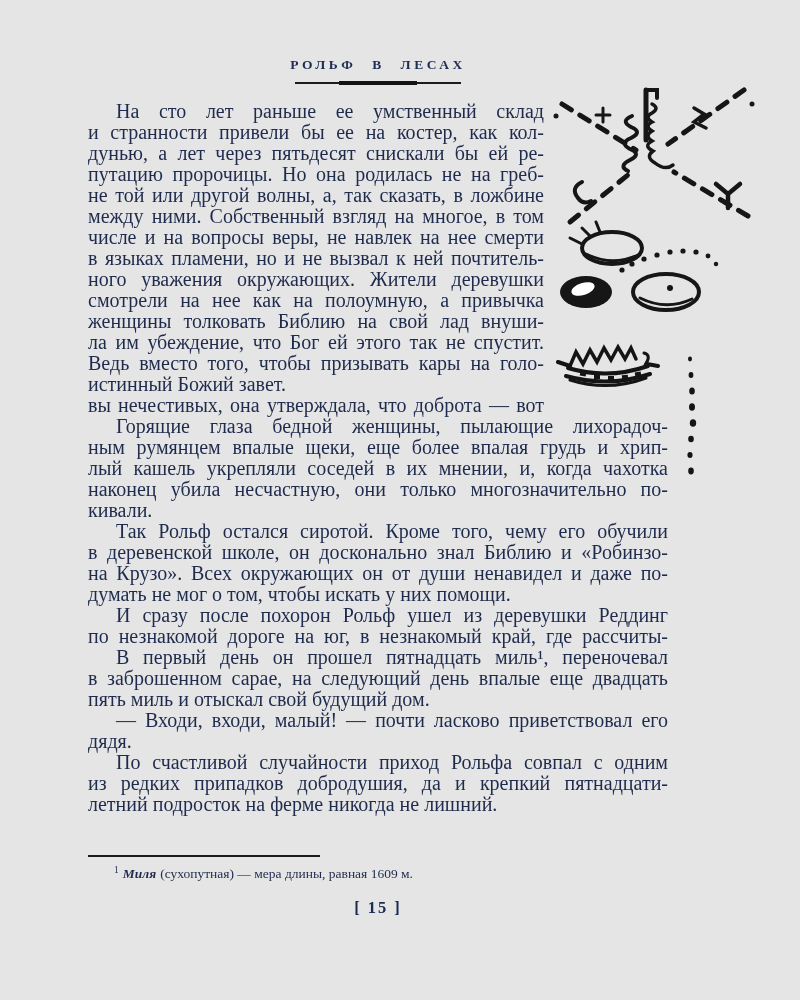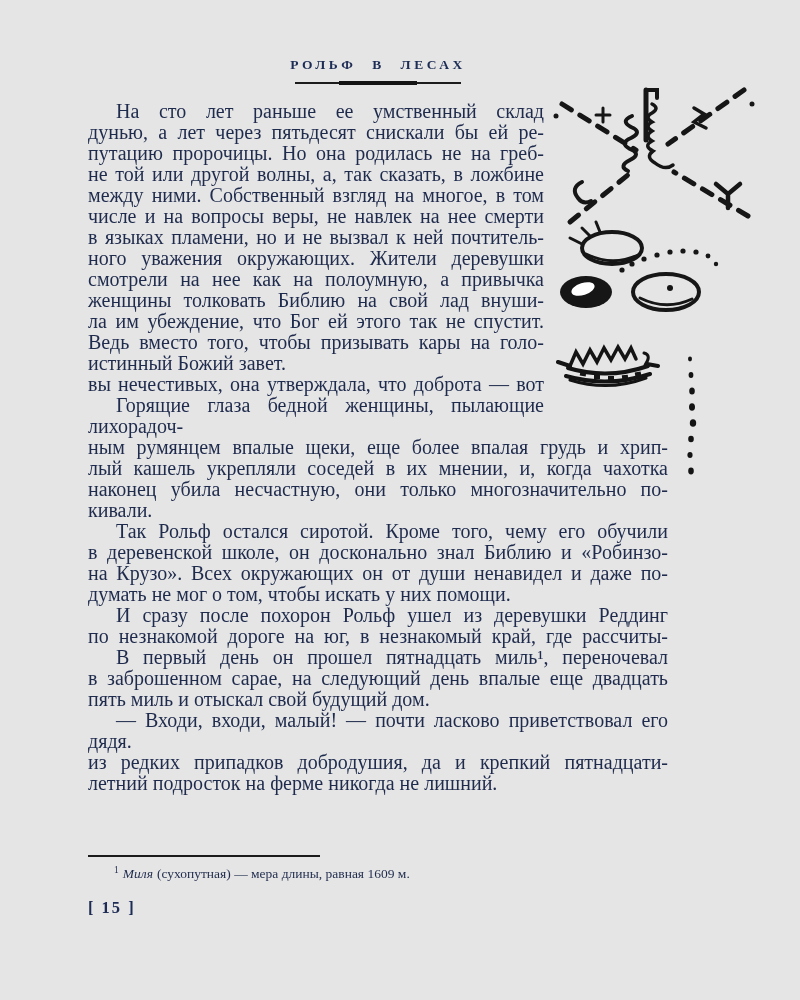--- a/index.html
+++ b/index.html
@@ -35,45 +35,46 @@
   .illo-trail{left:546px;top:80px;width:212px;height:150px;}
   .illo-stones{left:556px;top:218px;width:170px;height:100px;}
   .illo-crown{left:556px;top:336px;width:104px;height:52px;}
   .illo-dots{left:684px;top:354px;width:14px;height:122px;}
 
   
   .footnote{position:absolute;left:88px;top:855px;width:520px;color:#1f2b4d;}
   .footnote .fn-rule{width:232px;height:2px;background:#1b1b1b;margin-bottom:8px;}
   .footnote .fn-text{font-size:13.5px;padding-left:26px;}
   .fn-marker{font-size:9.5px;vertical-align:5px;}
-  .fn-term{font-weight:normal;font-style:italic;margin:0 4px 0 4px;}
+  .fn-term{font-weight:bold;font-style:italic;margin:0 4px 0 4px;}
 
   
   .folio{
-    position:absolute;left:88px;top:898px;width:580px;
+    position:absolute;left:88px;top:898px;width:580px;text-align:center;
     font-size:16.5px;font-weight:bold;letter-spacing:2px;color:#1d2c55;
   }
 </style>
 </head>
 <body>
 
 <div class="page">
 
   <div class="running-head">
     <div class="title">РОЛЬФ В ЛЕСАХ</div>
     <div class="head-rule">
       <div class="thin"></div>
       <div class="thick"></div>
     </div>
   </div>
 
   <div class="content">
     <div class="illo-spacer"></div>
     <div id="lines">
         <div class="line first">На сто лет раньше ее умственный склад</div>
+        <div class="line">и странности привели бы ее на костер, как кол-</div>
         <div class="line">дунью, а лет через пятьдесят снискали бы ей ре-</div>
         <div class="line">путацию пророчицы. Но она родилась не на греб-</div>
         <div class="line">не той или другой волны, а, так сказать, в ложбине</div>
         <div class="line">между ними. Собственный взгляд на многое, в том</div>
         <div class="line">числе и на вопросы веры, не навлек на нее смерти</div>
         <div class="line">в языках пламени, но и не вызвал к ней почтитель-</div>
         <div class="line">ного уважения окружающих. Жители деревушки</div>
         <div class="line">смотрели на нее как на полоумную, а привычка</div>
         <div class="line">женщины толковать Библию на свой лад внуши-</div>
         <div class="line">ла им убеждение, что Бог ей этого так не спустит.</div>
@@ -89,20 +90,21 @@
         <div class="line">в деревенской школе, он досконально знал Библию и «Робинзо-</div>
         <div class="line">на Крузо». Всех окружающих он от души ненавидел и даже по-</div>
         <div class="line last">думать не мог о том, чтобы искать у них помощи.</div>
         <div class="line first">И сразу после похорон Рольф ушел из деревушки Реддинг</div>
         <div class="line">по незнакомой дороге на юг, в незнакомый край, где рассчиты-</div>
         <div class="line first">В первый день он прошел пятнадцать миль¹, переночевал</div>
         <div class="line">в заброшенном сарае, на следующий день впалые еще двадцать</div>
         <div class="line last">пять миль и отыскал свой будущий дом.</div>
         <div class="line first">— Входи, входи, малый! — почти ласково приветствовал его</div>
         <div class="line last">дядя.</div>
+        <div class="line first">По счастливой случайности приход Рольфа совпал с одним</div>
         <div class="line">из редких припадков добродушия, да и крепкий пятнадцати-</div>
         <div class="line last">летний подросток на ферме никогда не лишний.</div>
       </div>
   </div>
 
   <div class="illo illo-trail">
     <svg viewBox="0 0 212 150">
       <g stroke="#161616" fill="none" stroke-linecap="round">
         <path d="M16 24 L90 70" stroke-width="5" stroke-dasharray="11 10"></path>
         <path d="M198 10 L122 64" stroke-width="5" stroke-dasharray="11 10"></path>

